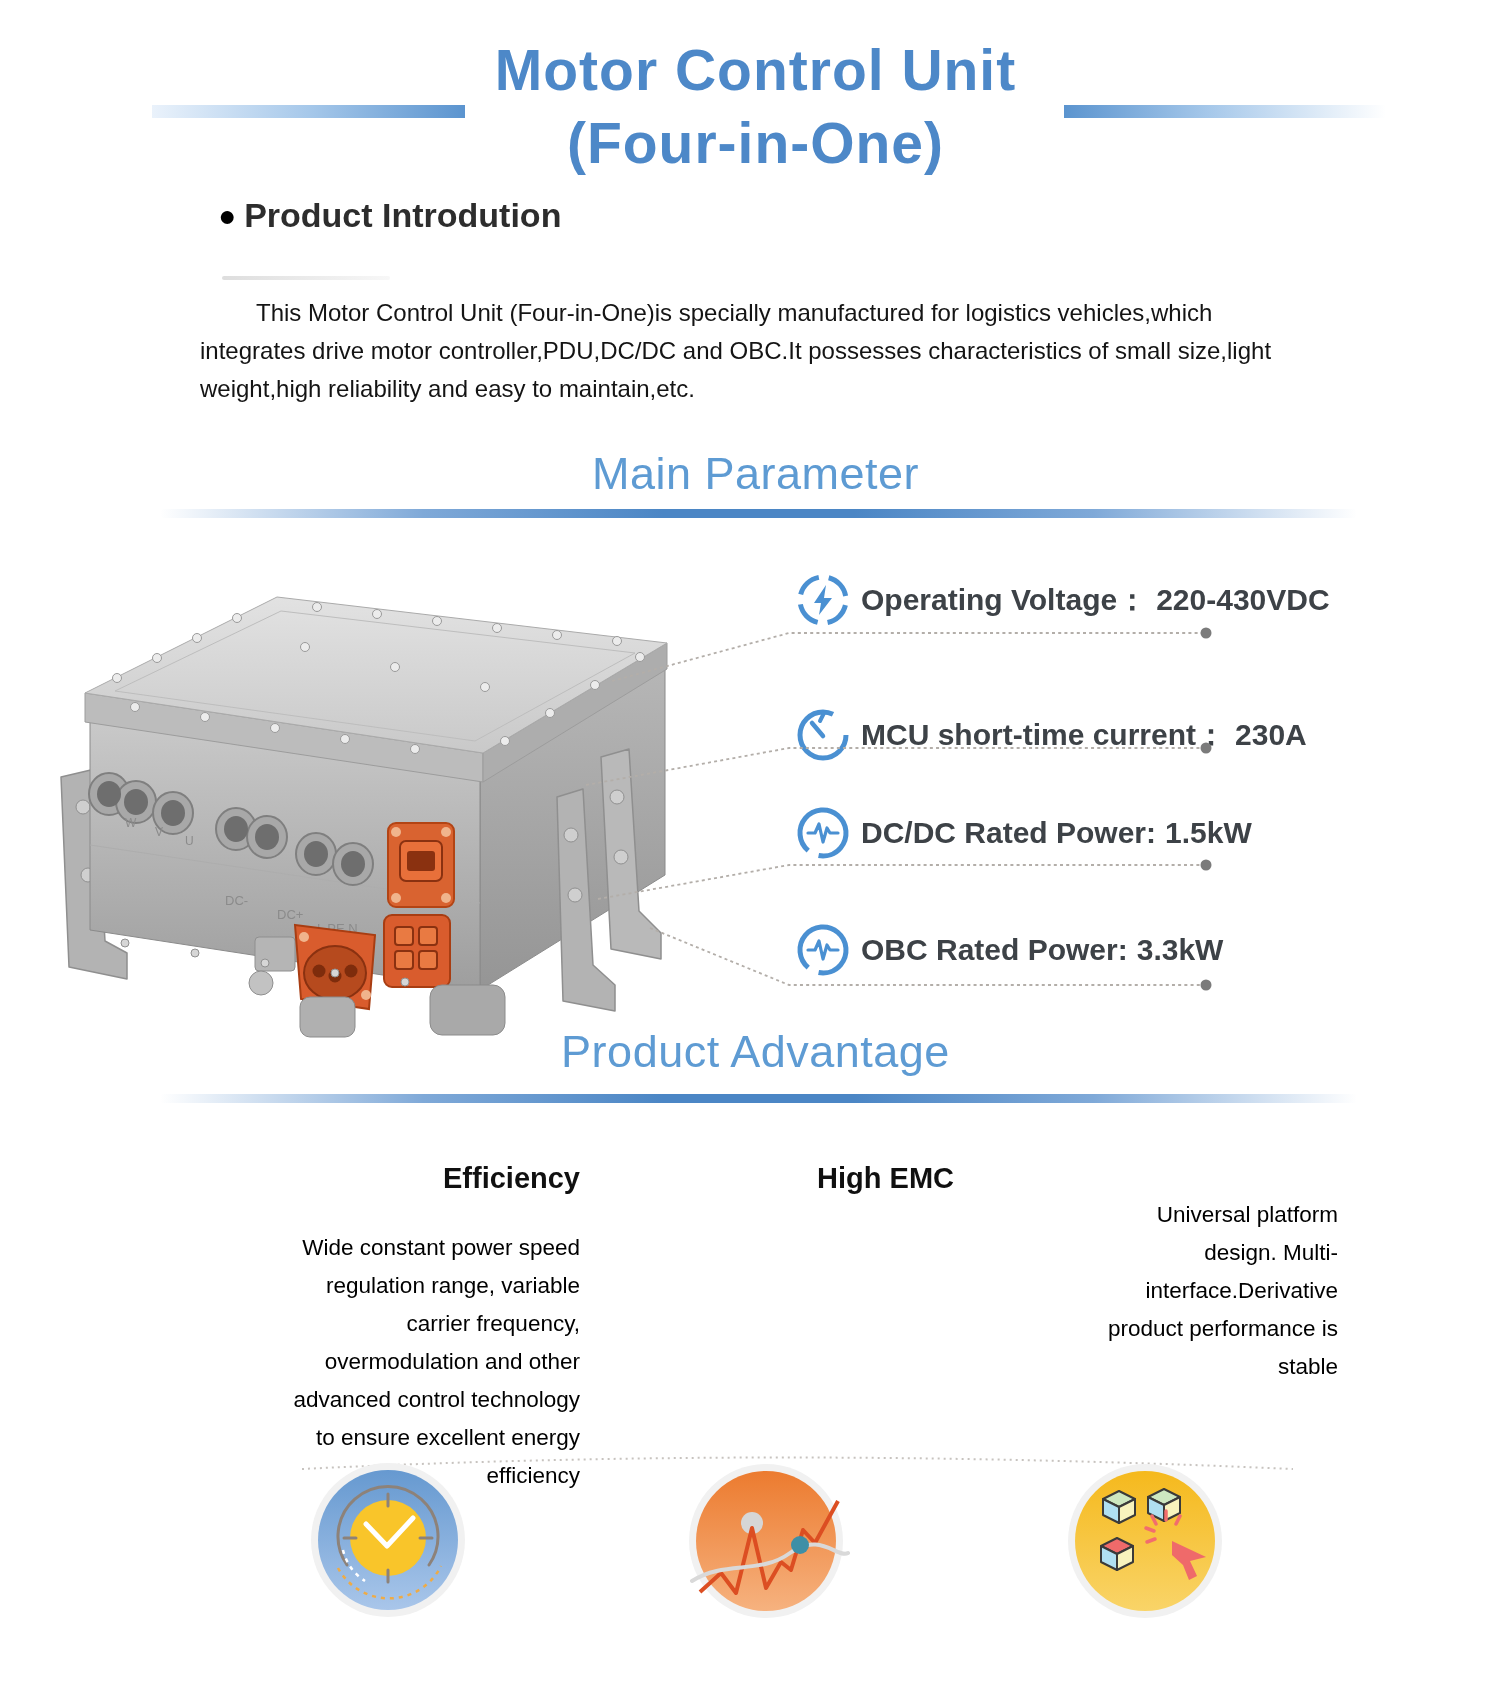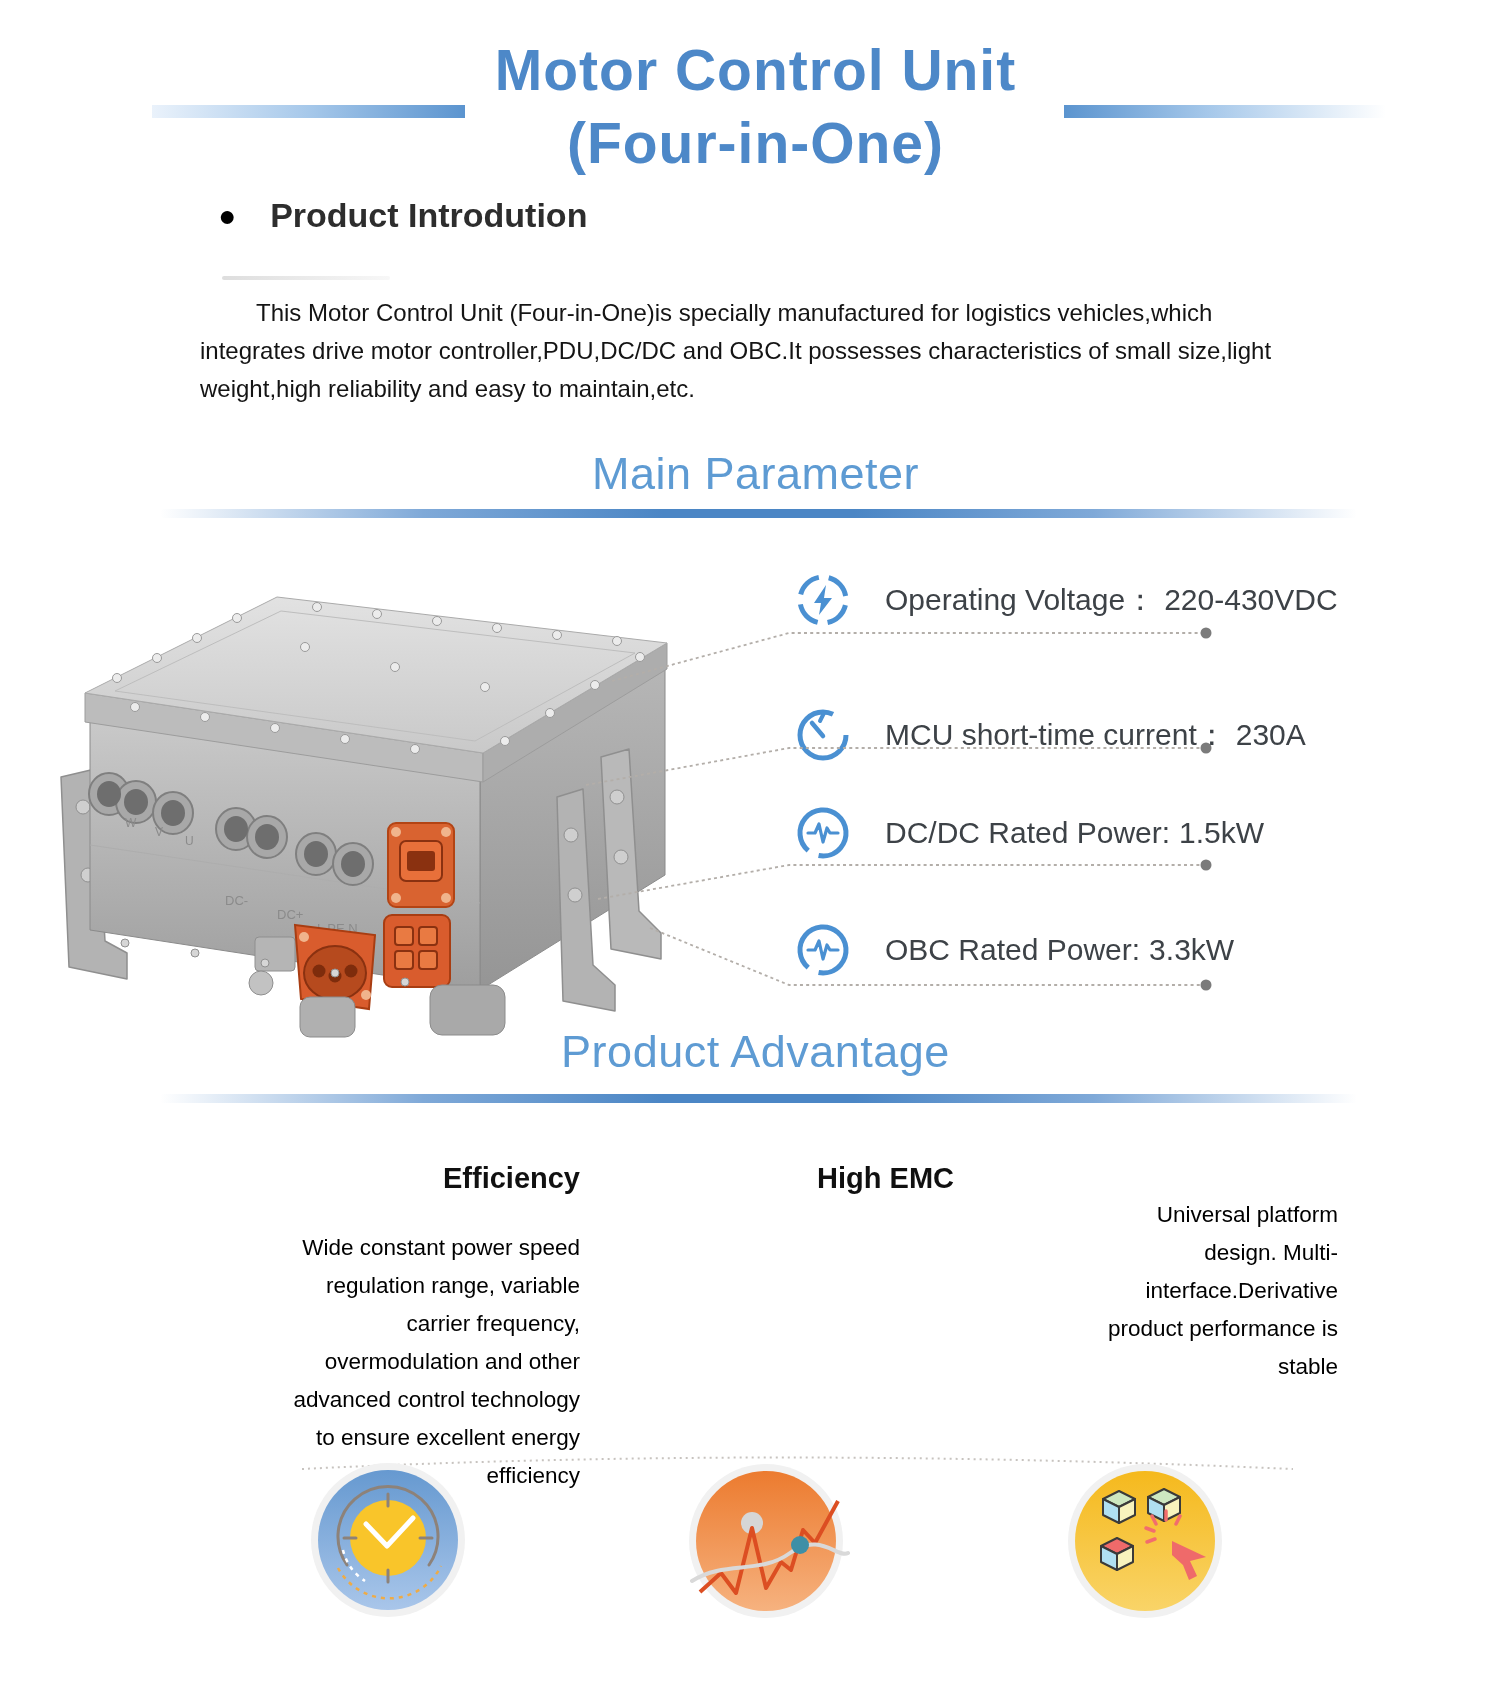--- a/index.html
+++ b/index.html
@@ -16,21 +16,21 @@
   .title-2 { top:110px; }
   .title-bar { height:13px; top:105px; }
   .title-bar.left  { left:152px;  width:313px;
     background:linear-gradient(90deg,#eaf2fb 0%, #a6c8ea 50%, #5b94cf 100%); }
   .title-bar.right { left:1064px; width:322px;
     background:linear-gradient(90deg,#5b94cf 0%, #a6c8ea 45%, rgba(255,255,255,0) 100%); }
 
   
   .intro-head { left:218px; top:196px; display:flex; align-items:center; gap:8px; }
   .intro-bullet { font-size:30px; color:#000; line-height:1; }
-  .intro-title { font-size:34px; font-weight:bold; color:#2d2d2d;margin-left:26px; }
+  .intro-title { font-size:34px; font-weight:bold; color:#2d2d2d; }
   .intro-underline { left:222px; top:276px; width:168px; height:4px; opacity:.55;
     background:linear-gradient(90deg,#c2c2c2,#f1f1f1); border-radius:2px; }
   .intro-para { left:200px; top:294px; width:1160px; font-size:24px;
     line-height:38px; color:#141414; }
   .intro-para div { white-space:nowrap; }
   .intro-para div:first-child { text-indent:56px; }
 
   
   .section-heading { left:0; right:0; text-align:center; font-size:45px;
     font-weight:400; color:#5e9bd3; letter-spacing:0.5px; }
@@ -39,21 +39,21 @@
   .divider { left:160px; width:1197px; height:9px; border-radius:4px;
     background:linear-gradient(90deg, rgba(122,164,212,0) 0%, #7fa9d8 22%,
       #4b86c5 42%, #4b86c5 58%, #7fa9d8 78%, rgba(122,164,212,0) 100%); }
   .div-main { top:509px; }
   .div-adv  { top:1094px; }
 
   
   .param-row { position:absolute; left:795px; height:56px;
     display:flex; align-items:center; }
   .param-icon { width:56px; height:56px; flex:none; margin-right:10px; }
-  .param-text { font-size:30px; font-weight:normal; color:#3d4247; white-space:nowrap;margin-left:24px; }
+  .param-text { font-size:30px; font-weight:bold; color:#3d4247; white-space:nowrap; }
   .param-value { margin-left:9px; }
   .row-1 { top:572px; } .row-2 { top:707px; } .row-3 { top:805px; } .row-4 { top:922px; }
 
   
   .adv-col { position:absolute; top:1162px; width:380px; text-align:right; }
   .adv-1 { left:200px; } .adv-2 { left:574px; } .adv-3 { left:958px; }
   .adv-heading { font-size:29px; font-weight:bold; color:#101010; }
   .adv-body { margin-top:34px; font-size:22.5px; line-height:38px;
     color:#000; white-space:pre-line; }
 

